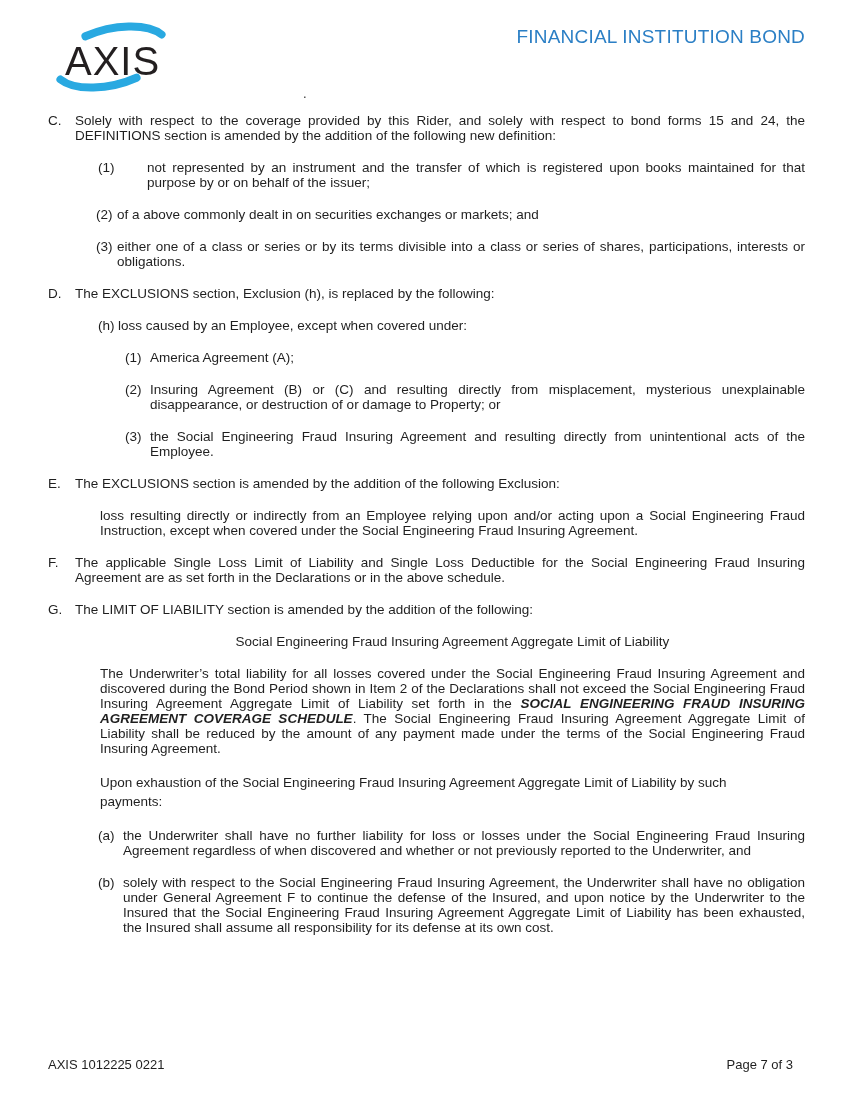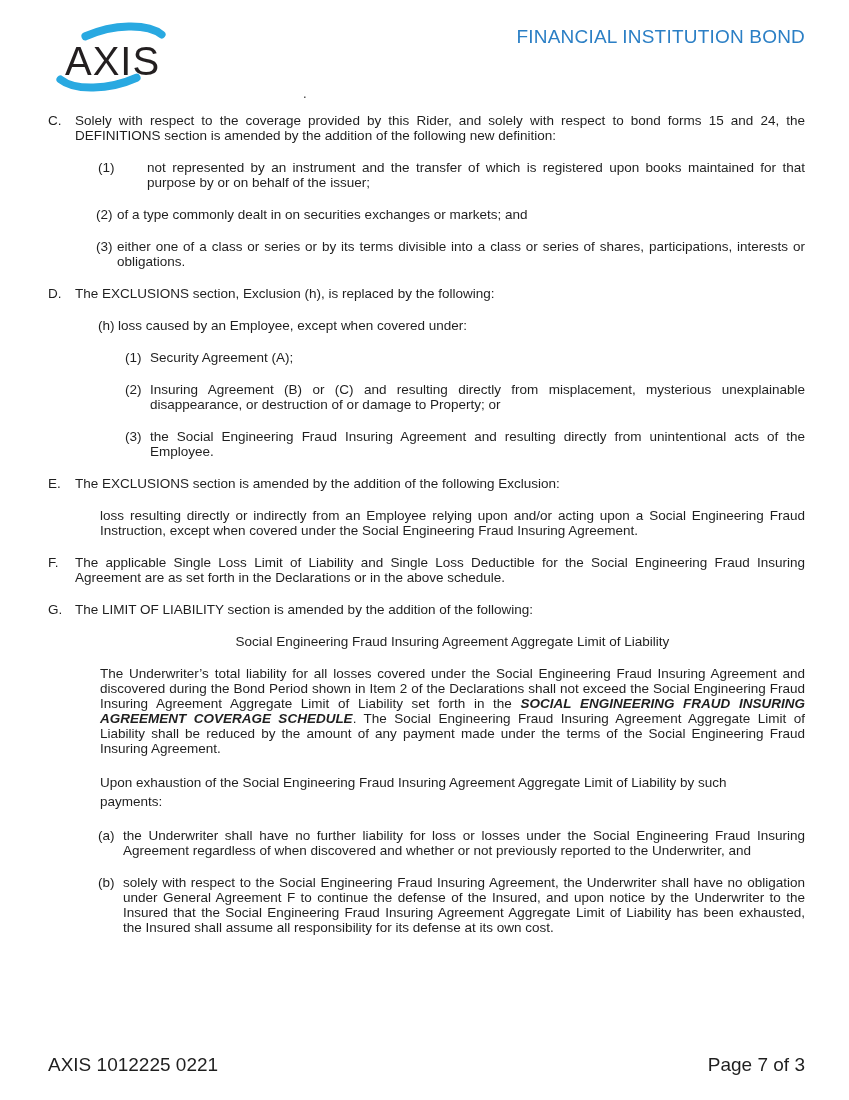--- a/index.html
+++ b/index.html
@@ -41,23 +41,23 @@
   .gitem { margin-left:50px; }.gitem .lbl { flex:0 0 25px; }
   .item .txt { flex:1 1 auto; }
   .gcenter { text-align:center; margin-left:52px; }
   .upon { margin-left:52px; line-height:19px; text-align:left; }
   .mt12 { margin-top:12px; }
   .mt5  { margin-top:4px; }
   .mt9  { }
   .em-phrase { font-weight:bold; font-style:italic; }
   .stray { position:absolute; left:303px; top:86px; font-size:13px; color:#333; }
   footer {
-    position:absolute; left:48px; right:44px; bottom:28px;
+    position:absolute; left:48px; right:56px; bottom:28px;
     display:flex; justify-content:space-between; align-items:baseline;
-    font-size:19px;
+    font-size:13px;
   }
   footer .copy { font-style:italic; font-weight:bold; }
 </style>
 </head>
 <body>
 
 <div class="page">
 
   <header>
     <div class="logo">
@@ -80,38 +80,38 @@
       <div class="lbl">C.</div>
       <div class="txt justify">Solely with respect to the coverage provided by this Rider, and solely with respect to bond forms 15 and 24, the DEFINITIONS section is amended by the addition of the following new definition:</div>
     </div>
 
     <div class="item c1 b">
       <div class="lbl">(1)</div>
       <div class="txt justify">not represented by an instrument and the transfer of which is registered upon books maintained for that purpose by or on behalf of the issuer;</div>
     </div>
     <div class="item c23 b">
       <div class="lbl">(2)</div>
-      <div class="txt justify">of a type commonly dealt in on securities exchanges or markets; and</div>
+      <div class="txt justify">of a above commonly dealt in on securities exchanges or markets; and</div>
     </div>
     <div class="item c23 b">
       <div class="lbl">(3)</div>
       <div class="txt justify">either one of a class or series or by its terms divisible into a class or series of shares, participations, interests or obligations.</div>
     </div>
 
     <div class="row b mt12">
       <div class="lbl">D.</div>
       <div class="txt justify">The EXCLUSIONS section, Exclusion (h), is replaced by the following:</div>
     </div>
     <div class="item dh b">
       <div class="lbl">(h)</div>
       <div class="txt">loss caused by an Employee, except when covered under:</div>
     </div>
     <div class="item ditem b">
       <div class="lbl">(1)</div>
-      <div class="txt">Security Agreement (A);</div>
+      <div class="txt">America Agreement (A);</div>
     </div>
     <div class="item ditem b">
       <div class="lbl">(2)</div>
       <div class="txt justify">Insuring Agreement (B) or (C) and resulting directly from misplacement, mysterious unexplainable disappearance, or destruction of or damage to Property; or</div>
     </div>
     <div class="item ditem b">
       <div class="lbl">(3)</div>
       <div class="txt justify">the Social Engineering Fraud Insuring Agreement and resulting directly from unintentional acts of the Employee.</div>
     </div>
 

